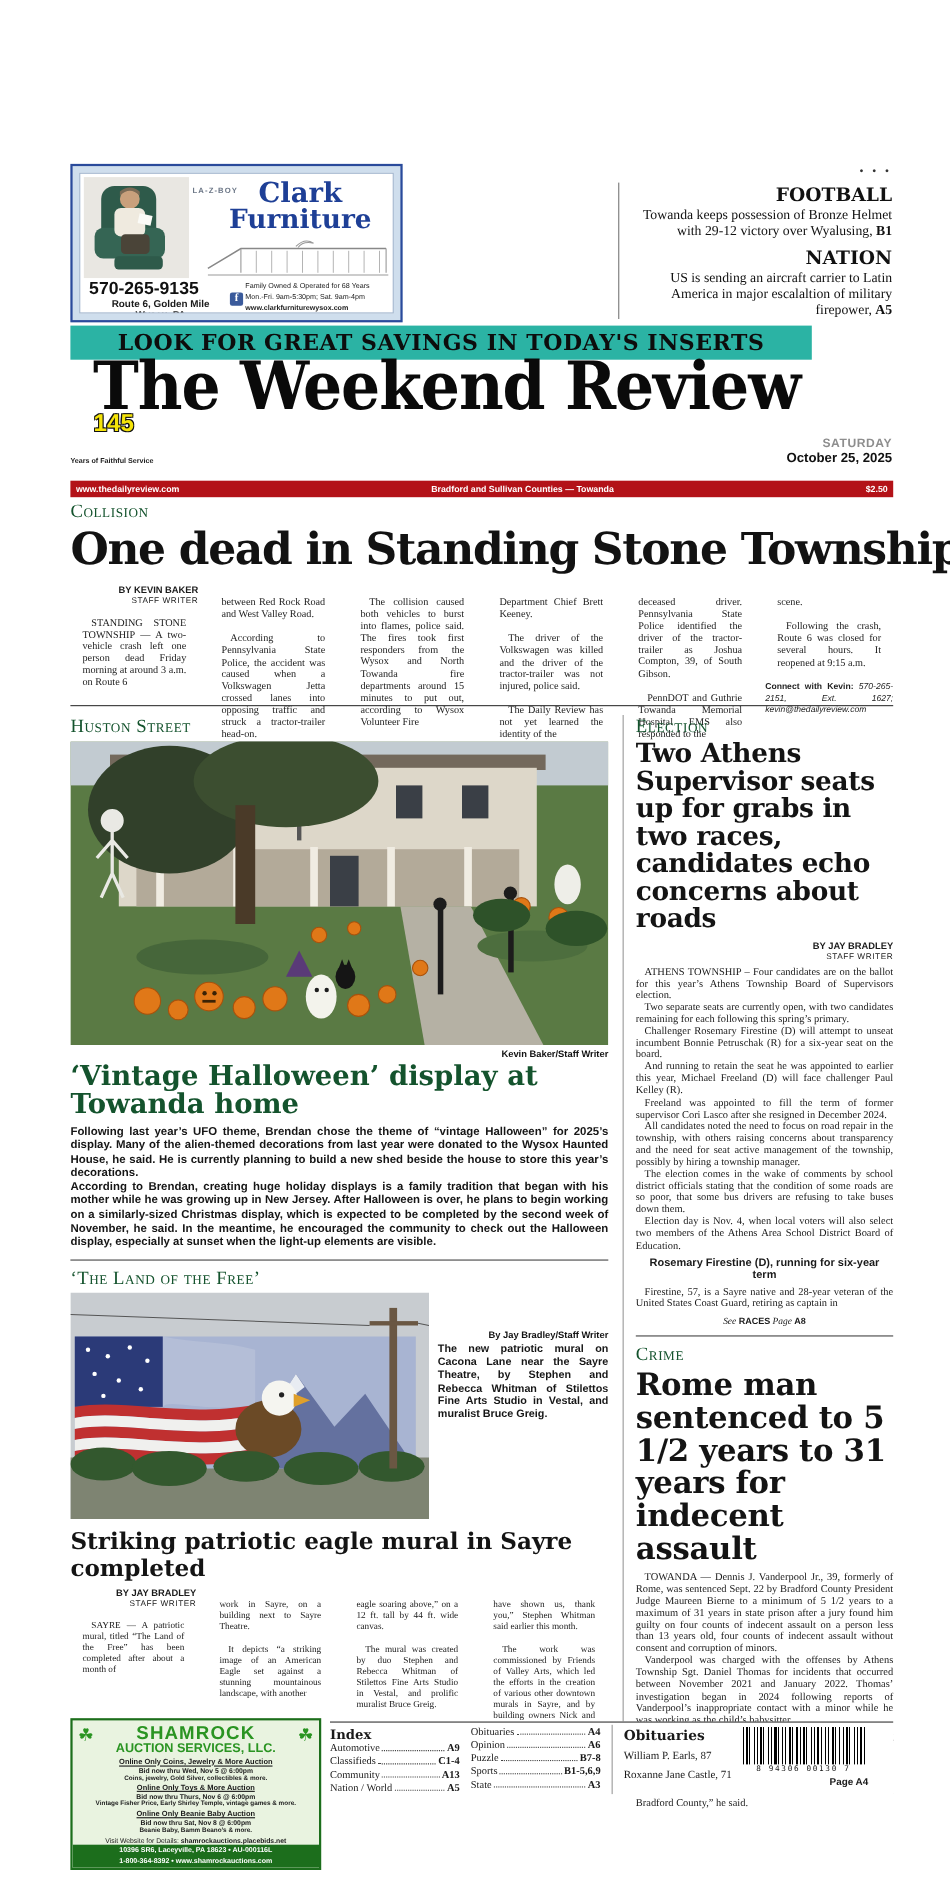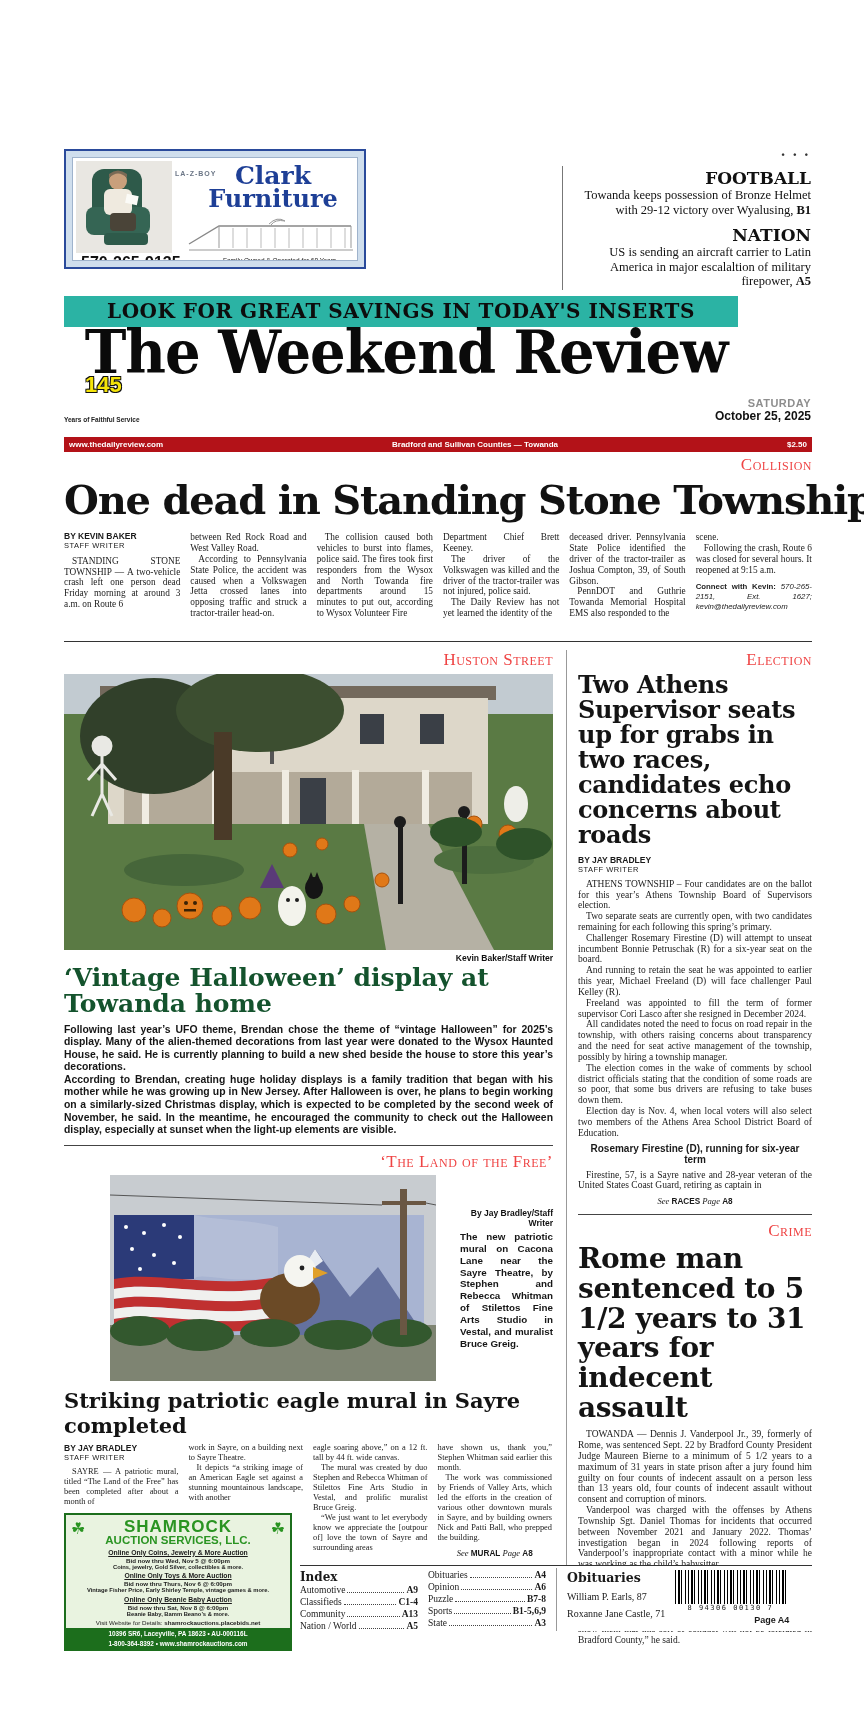--- a/index.html
+++ b/index.html
@@ -2,21 +2,21 @@
 <html><head>
 <meta charset="utf-8">
 <style>
   *{margin:0;padding:0;box-sizing:border-box}
   html,body{background:#fff}
   .page{position:relative;width:864px;height:1728px;background:#fff;overflow:hidden;
         color:#1a1a1a;font-family:"Liberation Serif",serif;}
   .abs{position:absolute}
 
   
-  #clark-ad{left:64px;top:149px;width:302px;height:120px;background:#cfdeed;border:2px solid #2a4a9b;padding:6px;}
+  #clark-ad{left:64px;top:149px;width:302px;height:144px;background:#cfdeed;border:2px solid #2a4a9b;padding:6px;}
   .clark-inner{background:#fff;border:1px solid #9fb3cc;width:100%;height:100%;position:relative;overflow:hidden;}
   .clark-brand{position:absolute;left:102px;top:12px;font:bold 7px "Liberation Sans",sans-serif;color:#6b7686;letter-spacing:1px;}
   .clark-name{position:absolute;left:120px;top:6px;width:160px;text-align:center;color:#1e3f96;
               font-family:"DejaVu Serif",serif;font-weight:bold;line-height:.95;}
   .clark-name .l1{font-size:25px;display:block}
   .clark-name .l2{font-size:24px;display:block}
   .clark-phone{position:absolute;left:8px;top:96px;font:bold 16px "Liberation Sans",sans-serif;color:#111;}
   .clark-addr{position:absolute;left:8px;top:113px;width:130px;text-align:center;font:bold 9px "Liberation Sans",sans-serif;line-height:1.15;}
   .clark-right{position:absolute;left:150px;top:98px;width:140px;font:6.5px "Liberation Sans",sans-serif;line-height:1.5;color:#222;}
   .fb-icon{position:absolute;left:136px;top:108px;width:12px;height:12px;background:#3a5a9b;color:#fff;
@@ -37,45 +37,45 @@
           text-shadow:1px 1px 0 #111,-1px -1px 0 #111,1px -1px 0 #111,-1px 1px 0 #111;}
   #yearscap{left:64px;top:416px;font:bold 6.5px "Liberation Sans",sans-serif;color:#222;}
   #daydate{left:600px;top:397px;width:211px;text-align:right;font-family:"Liberation Sans",sans-serif;}
   #daydate .day{font-weight:bold;font-size:11px;color:#8e8e8e;letter-spacing:.5px;}
   #daydate .date{font-weight:bold;font-size:12px;color:#111;}
   #redbar{left:64px;top:437px;width:748px;height:15px;background:#b31218;color:#fff;display:flex;
           align-items:center;justify-content:space-between;padding:0 5px;font:bold 8px "Liberation Sans",sans-serif;}
 
   
   #collision{left:64px;top:455px;width:748px;}
-  .sec-label{font-variant:small-caps;font-size:17px;letter-spacing:.5px;color:#ef4444;text-align:right;}
+  .sec-label{font-variant:small-caps;font-size:17px;letter-spacing:.5px;color:#14532d;}
   .lead-head{font-family:"DejaVu Serif",serif;font-weight:bold;font-size:40px;letter-spacing:-1.2px;
              color:#121212;margin-top:1px;white-space:nowrap;}
   .lead-cols{display:flex;gap:10px;margin-top:9px;}
   .lead-cols .col{flex:1;font:9.3px/1.17 "Liberation Serif",serif;text-align:justify;}
-  .byline-blk{text-align:left;font-family:"Liberation Sans",sans-serif;margin-bottom:5px;}
+  .byline-blk{text-align:right;font-family:"Liberation Sans",sans-serif;margin-bottom:5px;}
   .byline-blk .by{font-weight:bold;font-size:8.5px;}
   .byline-blk .ti{font-size:7.5px;letter-spacing:.5px;}
-  .col p{margin:0}
+  .col p{margin:11px}
   .col p.ind{text-indent:8px}
   .connect{margin-top:6px;font:7.8px/1.3 "Liberation Sans",sans-serif;color:#222;}
   .connect .cl{font-weight:bold}
   .connect .cv{font-style:italic}
   #hrule-main{left:64px;top:641px;width:748px;height:1px;background:#333}
   #main-divider{left:566px;top:650px;width:1px;height:915px;background:#999}
 
   
   #left-col{left:64px;top:650px;width:489px;}
   .photo{display:block;margin-top:4px;}
   .credit{text-align:right;font:bold 8.5px "Liberation Sans",sans-serif;margin:3px 0 2px;color:#111;}
   .hall-head{font-family:"DejaVu Serif",serif;font-weight:bold;font-size:25px;line-height:1.05;color:#14532d;margin-top:0;}
   .hall-cap{margin-top:6px;font:bold 10.4px/1.21 "Liberation Sans",sans-serif;color:#161616;text-align:justify;}
   .hall-cap p{margin:0}
   .sep{border:none;border-top:1px solid #444;margin:8px 0 6px;}
-  .eagle-row{display:flex;gap:24px;margin-top:3px;margin-left:46px;}
+  .eagle-row{display:flex;gap:8px;margin-top:3px;}
   .eagle-capcol{flex:1;padding-top:30px;}
   .eagle-cap{font:bold 9.8px/1.22 "Liberation Sans",sans-serif;text-align:justify;color:#161616;margin-top:3px;}
   .mural-head{font-family:"DejaVu Serif",serif;font-weight:bold;font-size:21px;color:#141414;margin-top:7px;}
   .mural-zone{display:flex;gap:10px;margin-top:5px;}
   .mz{width:239px;}
   .two-col{display:flex;gap:10px;}
   .two-col .col{flex:1;font:8.4px/1.2 "Liberation Serif",serif;text-align:justify;}
   .jumpline{text-align:center;margin-top:5px;font-size:8.6px;}
   .jumpline .it{font-style:italic}
   .jumpline .bd{font-weight:bold;font-family:"Liberation Sans",sans-serif;font-size:8.2px;}

